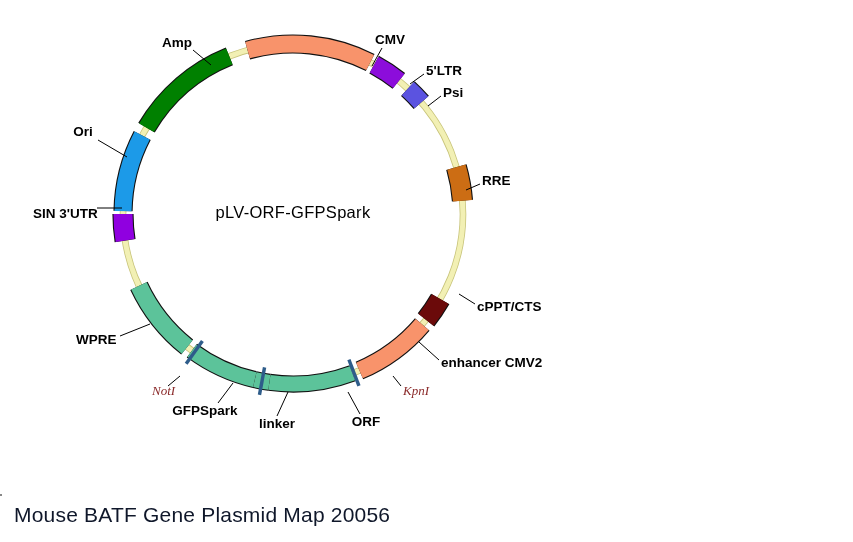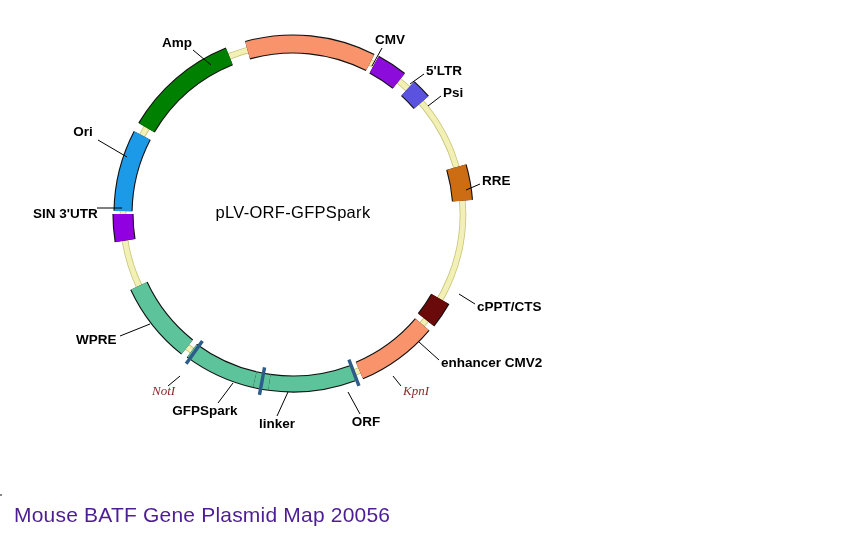--- a/index.html
+++ b/index.html
@@ -72,21 +72,21 @@
     stroke: #2e5c8a;
     stroke-width: 3.4;
     stroke-linecap: butt;
   }
   .caption-text {
     position: absolute;
     left: 14px;
     top: 503px;
     font-family: "Liberation Sans", sans-serif;
     font-size: 21px;
-    color: #4c1d95;
+    color: #0f172a;
     white-space: nowrap;
     letter-spacing: 0.2px;
   }
   .corner-dot {
     position: absolute;
     left: 0px;
     top: 494px;
     width: 2px;
     height: 2px;
     background: #888888;

